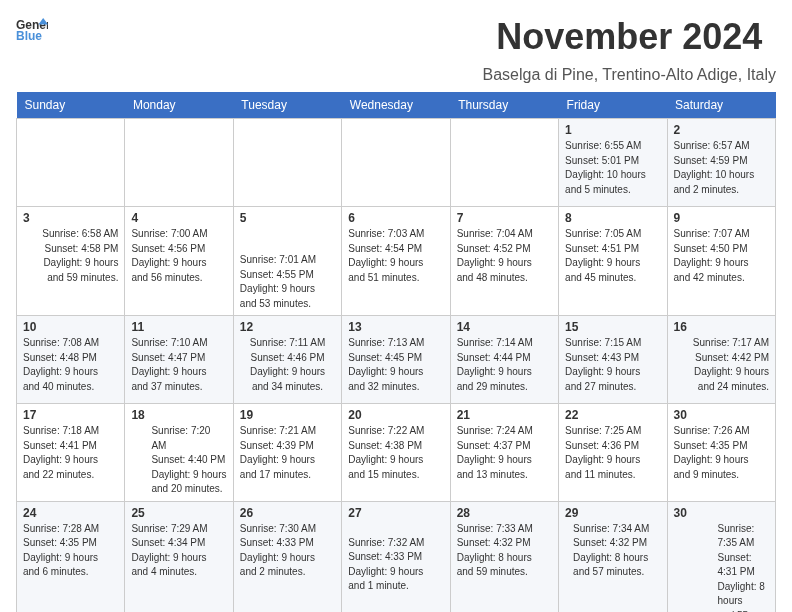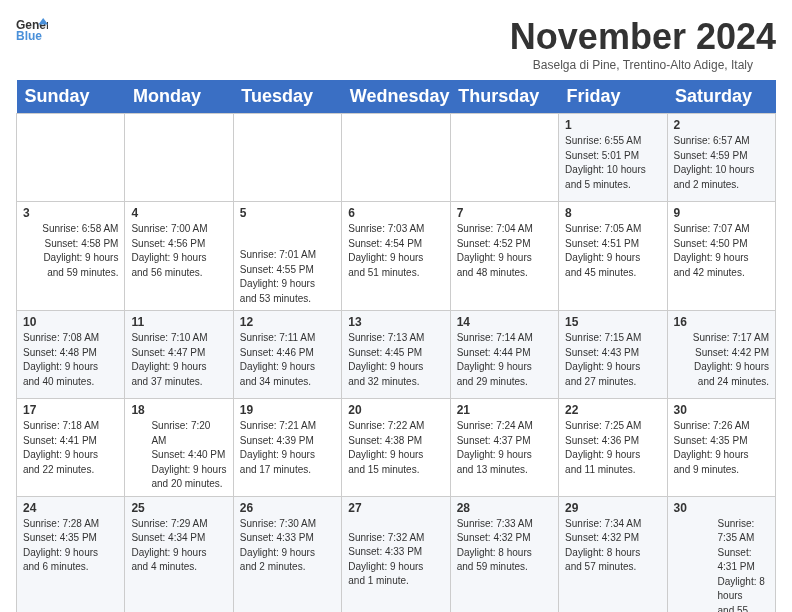--- a/index.html
+++ b/index.html
@@ -27,35 +27,36 @@
     }
     .title-area {
       text-align: center;
     }
     .month-title {
       font-size: 36px;
       font-weight: bold;
       color: #333;
     }
     .subtitle {
-      font-size: 12px;
+      font-size: 16px;
       color: #555;
+      margin-top: 8px;
     }
     table {
       width: 100%;
       border-collapse: collapse;
       table-layout: fixed;
     }
     thead tr th {
       background-color: #3a6fc4;
       color: #fff;
       text-align: left;
       padding: 6px 8px;
-      font-size: 18px;
-      font-weight: bold;
+      font-size: 12px;
+      font-weight: normal;
     }
     tbody tr td {
       border: 1px solid #ccc;
       vertical-align: top;
       padding: 4px 6px;
       font-size: 10.5px;
       color: #333;
       background: #fff;
       height: 88px;
     }
@@ -192,21 +193,21 @@
         </td>
         <td>
           <span class="day-number">11</span>
           <div class="day-info" style="white-space: pre-line;">Sunrise: 7:10 AM
 Sunset: 4:47 PM
 Daylight: 9 hours
 and 37 minutes.</div>
         </td>
         <td>
           <span class="day-number">12</span>
-          <div class="day-info" style="white-space: pre-line;">Sunrise: 7:11 AM
+          <div class="day-info" style="white-space: pre-line; text-align: center;">Sunrise: 7:11 AM
 Sunset: 4:46 PM
 Daylight: 9 hours
 and 34 minutes.</div>
         </td>
         <td>
           <span class="day-number">13</span>
           <div class="day-info" style="white-space: pre-line;">Sunrise: 7:13 AM
 Sunset: 4:45 PM
 Daylight: 9 hours
 and 32 minutes.</div>
@@ -315,21 +316,21 @@
         </td>
         <td>
           <span class="day-number">28</span>
           <div class="day-info" style="white-space: pre-line;">Sunrise: 7:33 AM
 Sunset: 4:32 PM
 Daylight: 8 hours
 and 59 minutes.</div>
         </td>
         <td>
           <span class="day-number">29</span>
-          <div class="day-info" style="white-space: pre-line;">Sunrise: 7:34 AM
+          <div class="day-info" style="white-space: pre-line; margin-left: 8px;">Sunrise: 7:34 AM
 Sunset: 4:32 PM
 Daylight: 8 hours
 and 57 minutes.</div>
         </td>
         <td>
           <span class="day-number">30</span>
           <div class="day-info" style="white-space: pre-line; margin-left: 44px;">Sunrise: 7:35 AM
 Sunset: 4:31 PM
 Daylight: 8 hours
 and 55 minutes.</div>

